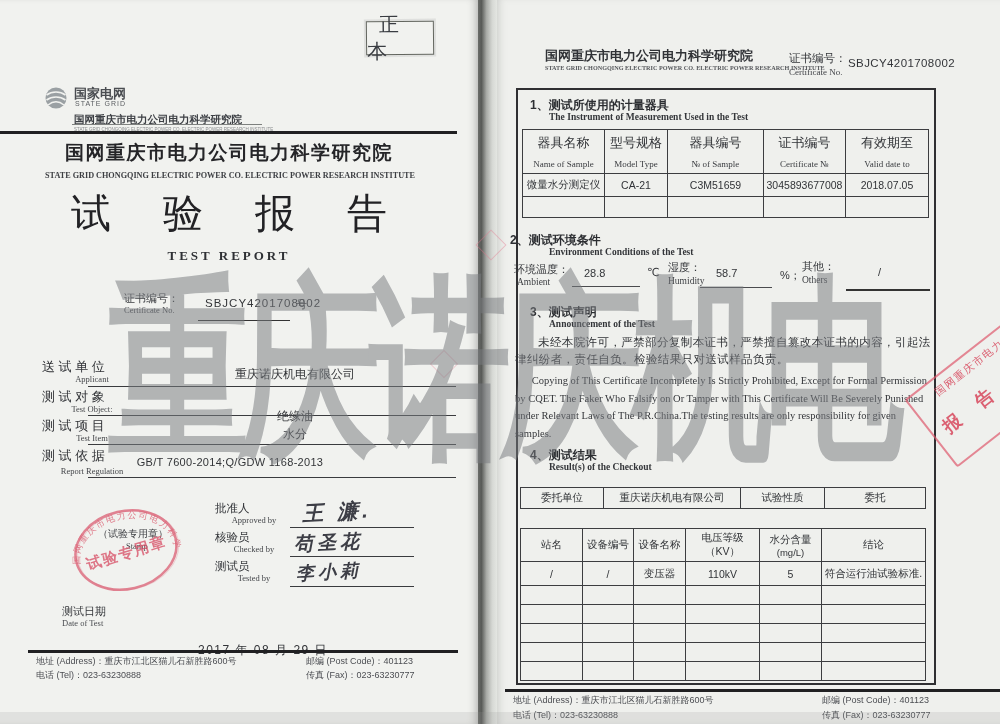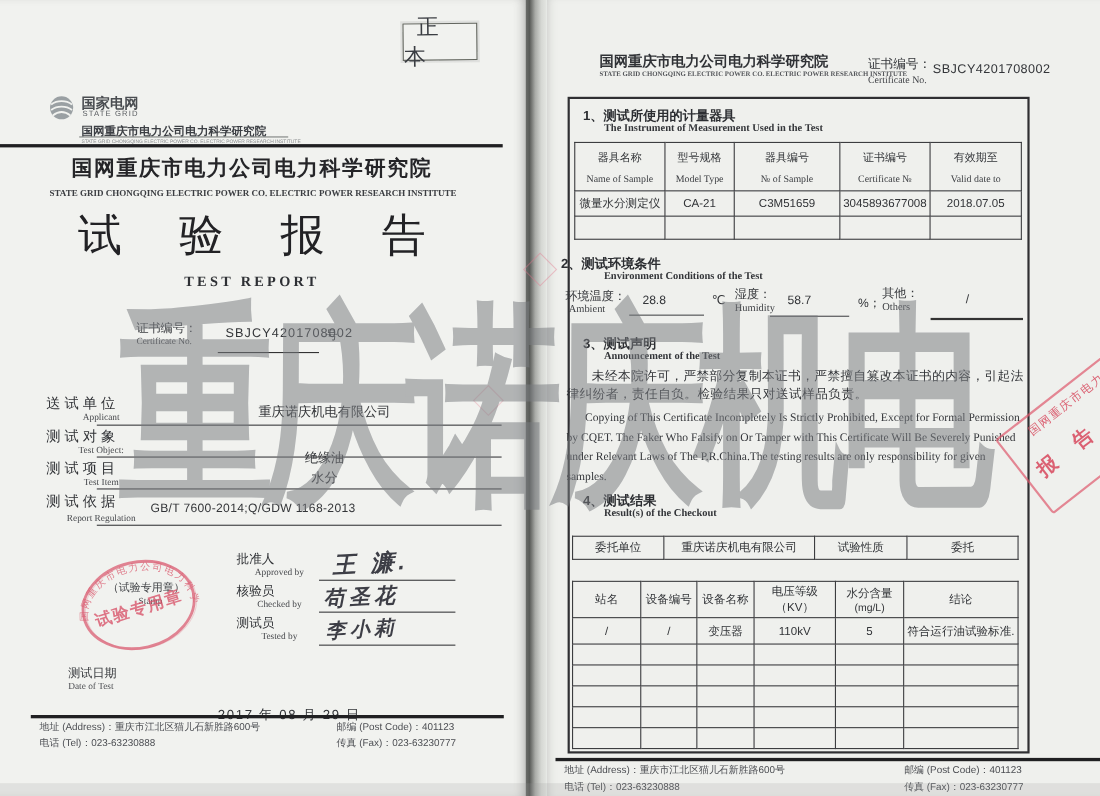--- a/index.html
+++ b/index.html
@@ -74,21 +74,21 @@
   .r-org{position:absolute;left:545px;top:47px;font-size:13px;font-weight:bold;color:#303236;}
   .r-org-en{position:absolute;left:545px;top:64px;font-size:6.2px;font-weight:bold;color:#55575b;font-family:var(--serif);white-space:nowrap;}
   .r-cert-cn{position:absolute;left:789px;top:51px;font-size:11.5px;color:#333539;}
   .r-cert-en{position:absolute;left:789px;top:67px;font-size:9px;color:#404247;}
   .r-cert-val{position:absolute;left:848px;top:57px;font-size:11.5px;letter-spacing:.4px;color:#333539;}
   .big-box{position:absolute;left:516px;top:88px;width:420px;height:597px;border:2px solid #2f2f32;}
   .sec-title{position:absolute;font-size:12px;font-weight:bold;color:#2c2e32;white-space:nowrap;}
   .sec-title-en{position:absolute;font-size:9.5px;font-weight:bold;font-family:var(--serif);color:#333539;white-space:nowrap;}
   table{border-collapse:collapse;table-layout:fixed;}
   td{border:1.2px solid #3c3d40;text-align:center;vertical-align:middle;font-size:10.5px;color:#313337;overflow:hidden;}
-  .th-cn{font-size:10px;margin-bottom:7px;}
+  .th-cn{font-size:13px;margin-bottom:7px;}
   .th-en{font-size:9px;font-family:var(--serif);color:#3a3c40;}
   .env-cn{position:absolute;font-size:11px;color:#333539;white-space:nowrap;}
   .env-en{position:absolute;font-size:9.5px;font-family:var(--serif);color:#3d3f43;white-space:nowrap;}
   .env-val{position:absolute;font-size:11px;color:#333539;}
   .env-line{position:absolute;height:1.2px;background:#4a4b4e;}
   .para-cn{position:absolute;left:515px;top:334px;width:417px;font-size:11.5px;line-height:17px;text-indent:2em;letter-spacing:.4px;color:#303236;}
   .para-en{position:absolute;left:515px;top:372px;width:419px;font-size:10.5px;line-height:17.5px;text-indent:1.6em;font-family:var(--serif);color:#35373b;}
   
   .page-seal{position:absolute;left:912px;top:336px;width:178px;height:86px;transform:rotate(-38deg);
     border:2.5px solid rgba(222,88,108,.7);border-radius:3px;z-index:45;}

